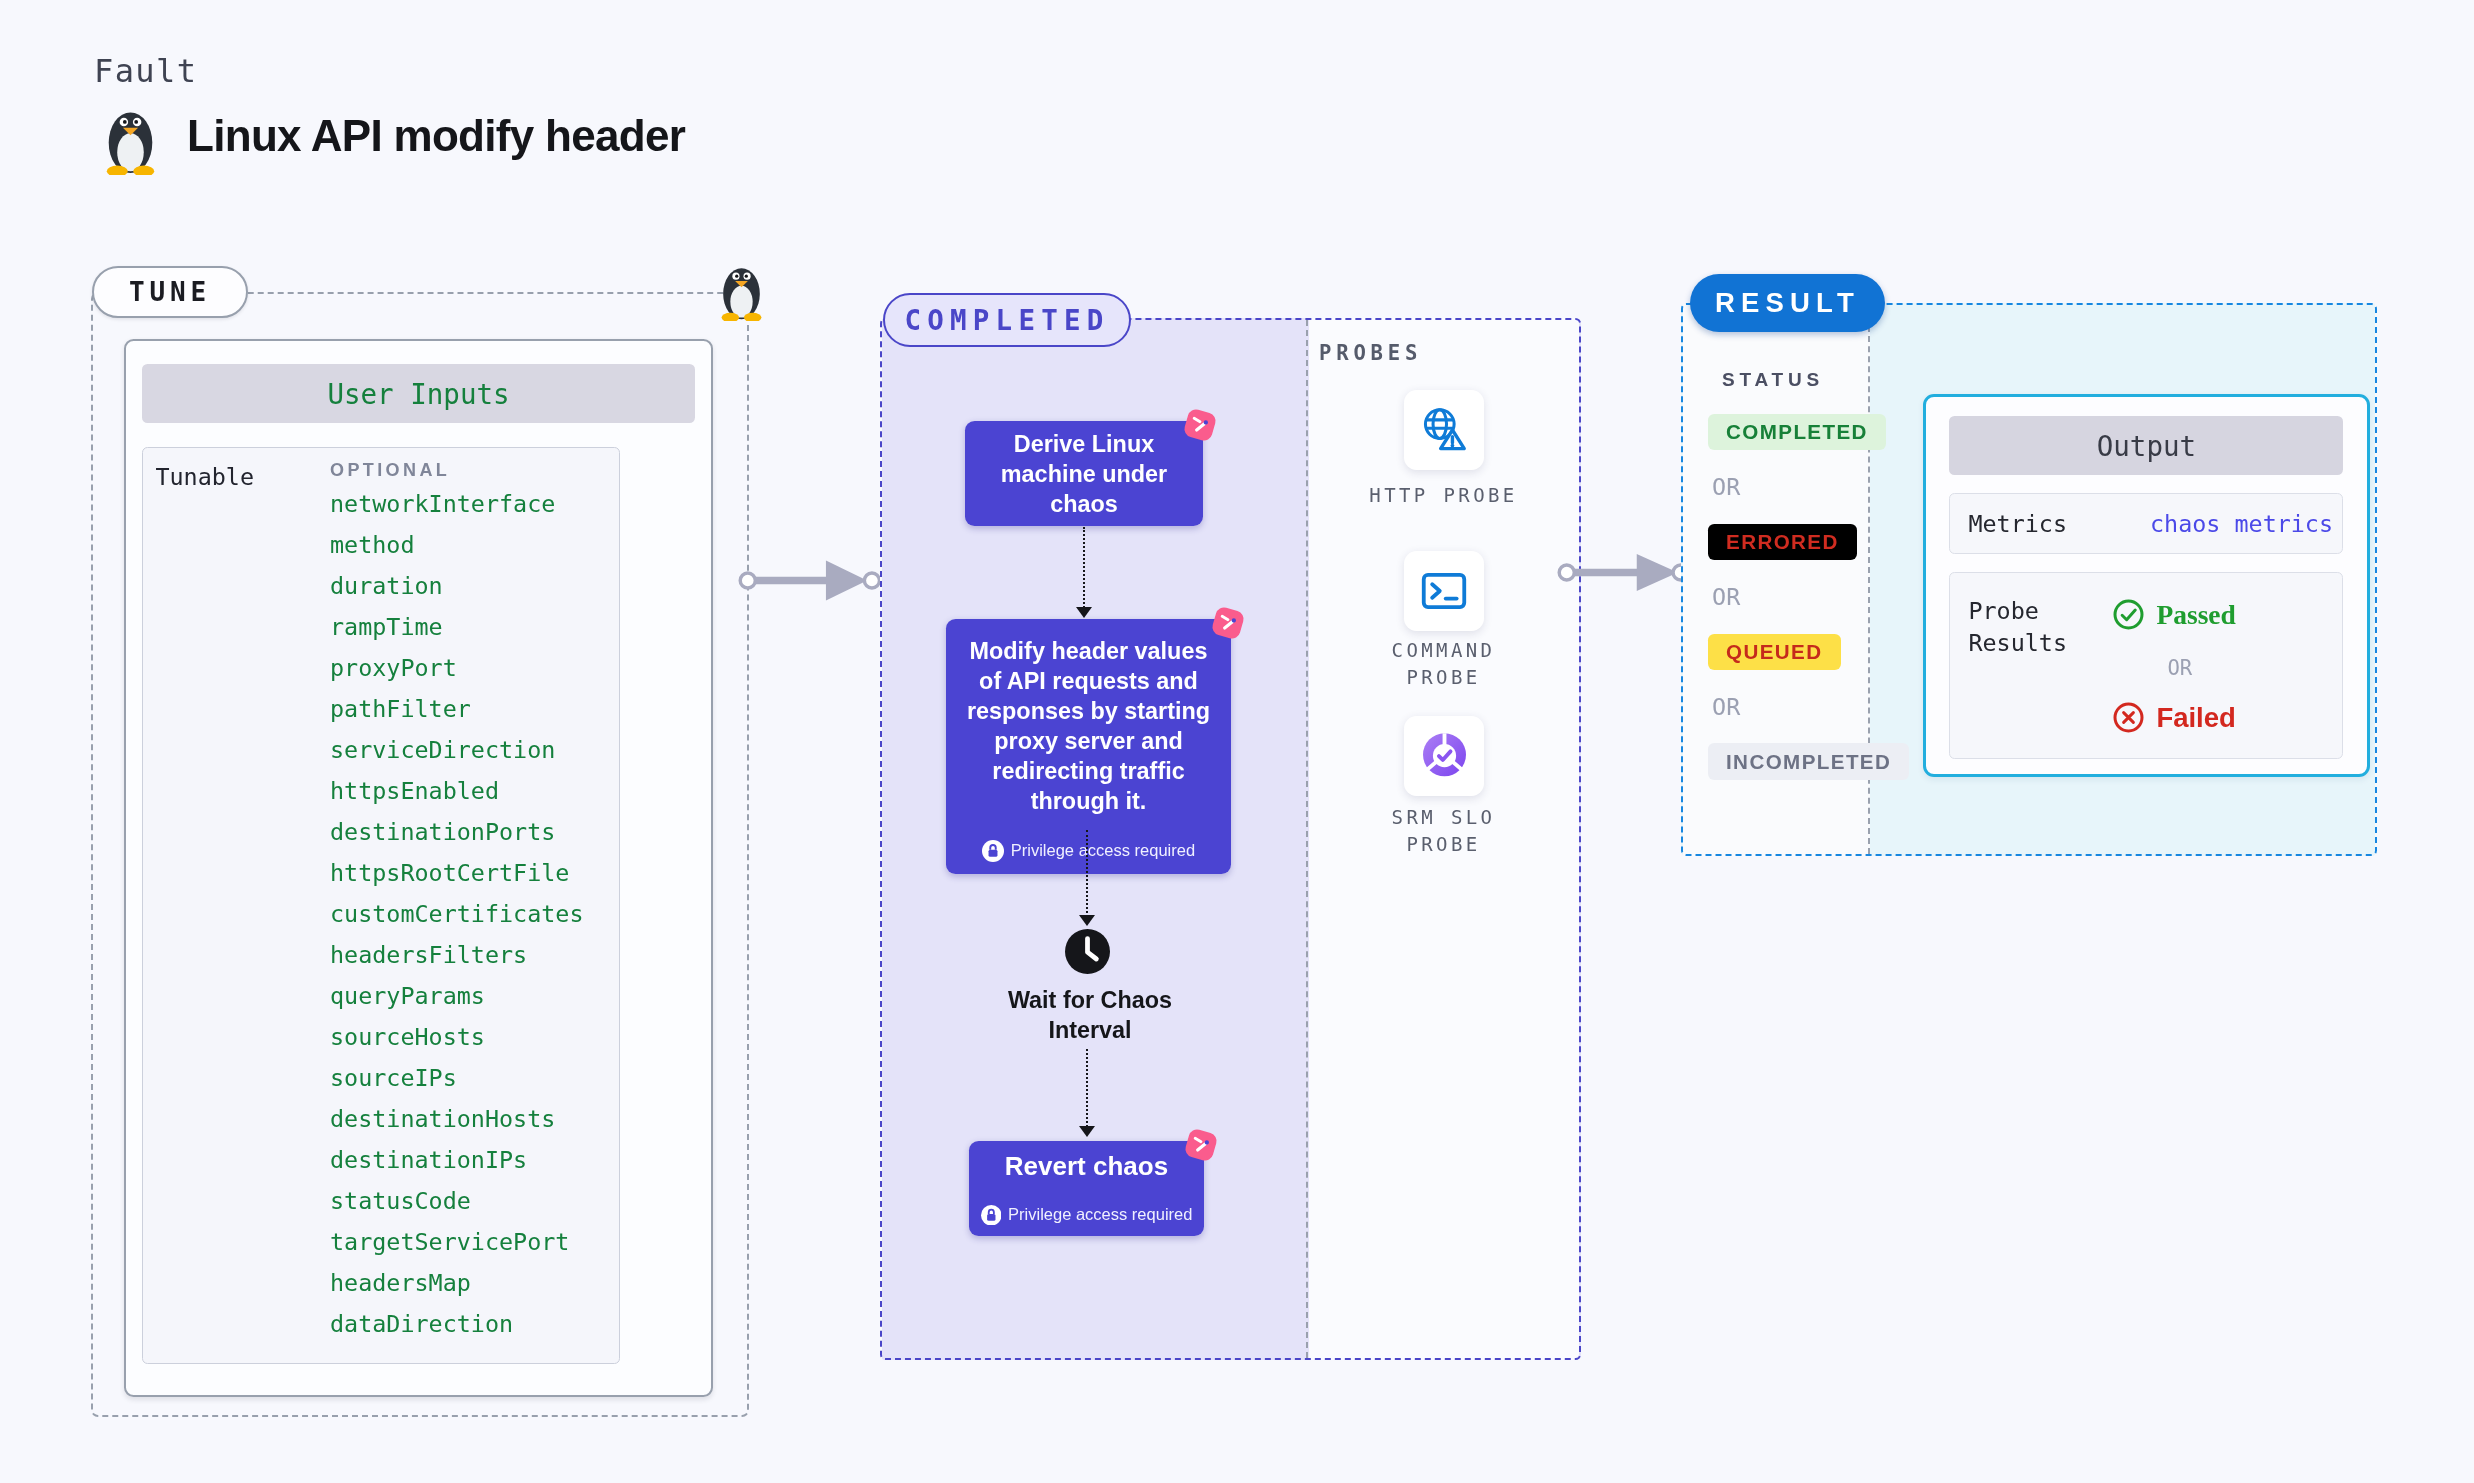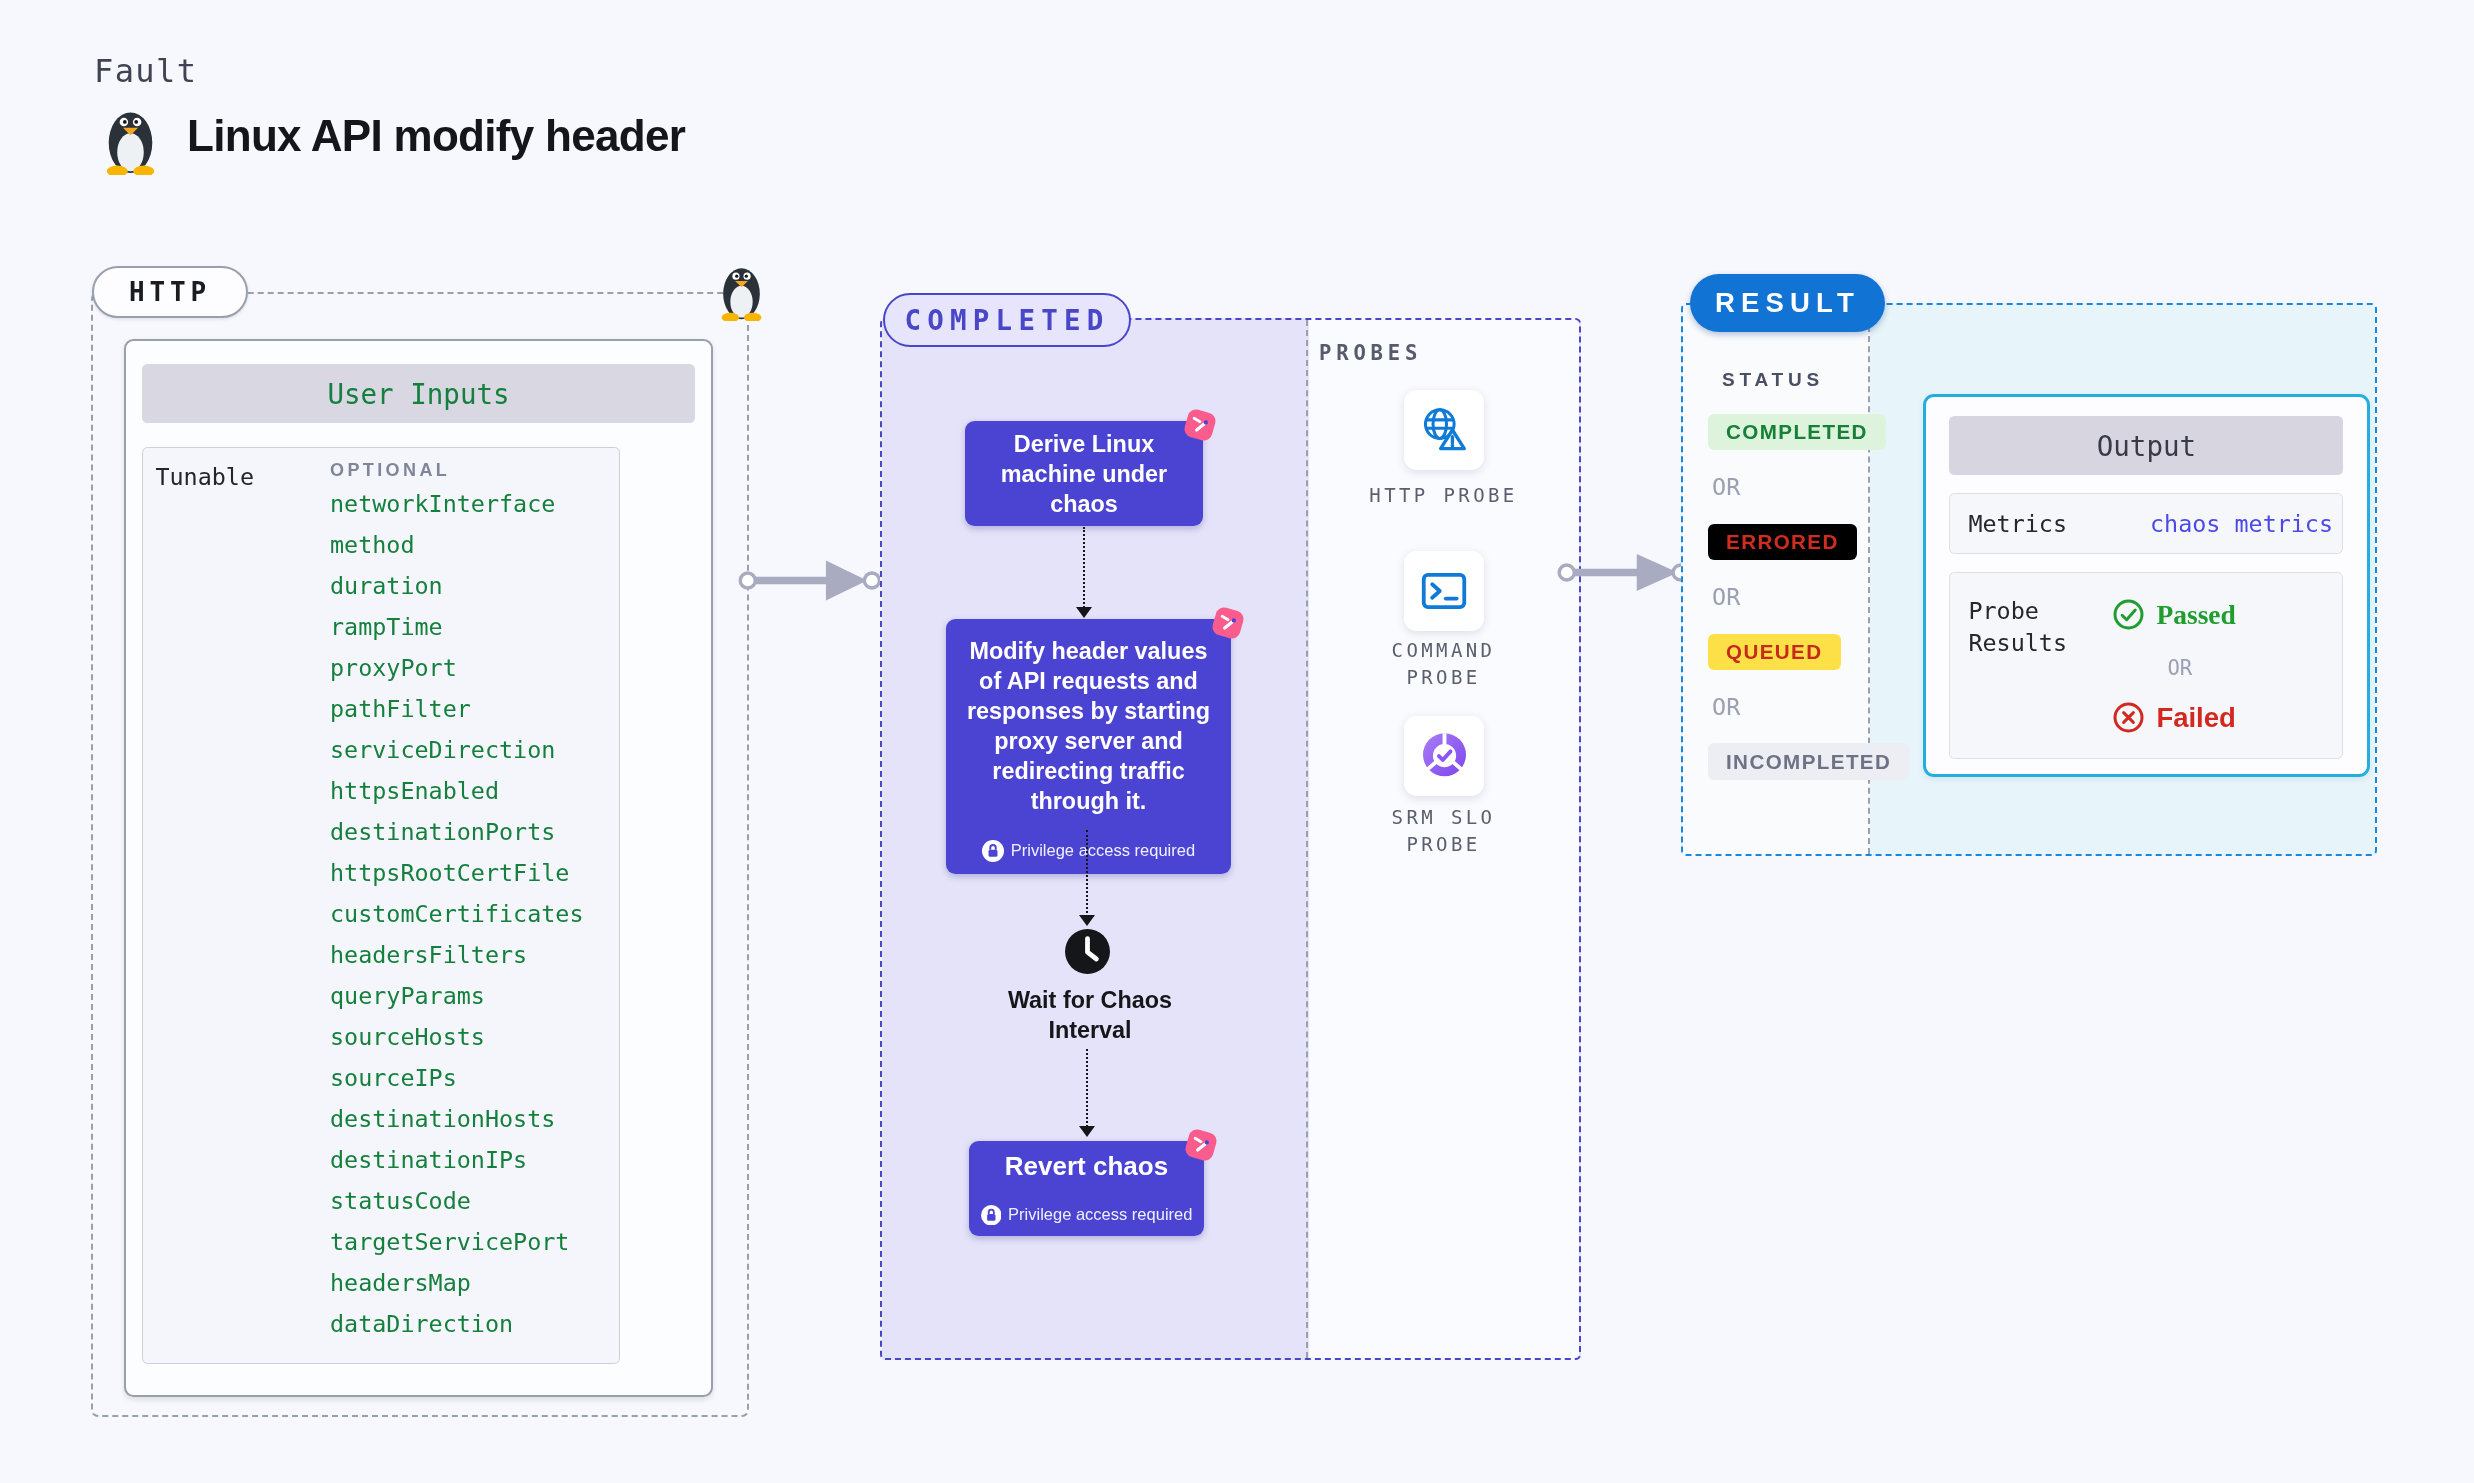--- a/index.html
+++ b/index.html
@@ -111,21 +111,21 @@
     <circle cx="39" cy="20" r="4.5" fill="#fff"></circle>
   <circle cx="26" cy="20" r="2" fill="#15161a"></circle>
     <circle cx="38" cy="20" r="2" fill="#15161a"></circle>
   <polygon points="24,26 40,26 32,34" fill="#f5a623"></polygon>
   <ellipse cx="18" cy="72" rx="11" ry="6" fill="#f7b500"></ellipse>
   <ellipse cx="46" cy="72" rx="11" ry="6" fill="#f7b500"></ellipse>
 </svg>
 <div class="abs page-title">Linux API modify header</div>
 
 <div class="abs tune-box"></div>
-<div class="abs tune-pill mono">HTTP</div>
+<div class="abs tune-pill mono">TUNE</div>
 <svg class="abs penguin-tune" viewBox="0 0 64 76">
   <ellipse cx="32" cy="42" rx="23" ry="32" fill="#2b3139"></ellipse>
   <ellipse cx="32" cy="52" rx="14" ry="20" fill="#eef1f3"></ellipse>
   <circle cx="25" cy="20" r="4.5" fill="#fff"></circle>
     <circle cx="39" cy="20" r="4.5" fill="#fff"></circle>
   <circle cx="26" cy="20" r="2" fill="#15161a"></circle>
     <circle cx="38" cy="20" r="2" fill="#15161a"></circle>
   <polygon points="24,26 40,26 32,34" fill="#f5a623"></polygon>
   <ellipse cx="18" cy="72" rx="11" ry="6" fill="#f7b500"></ellipse>
   <ellipse cx="46" cy="72" rx="11" ry="6" fill="#f7b500"></ellipse>

